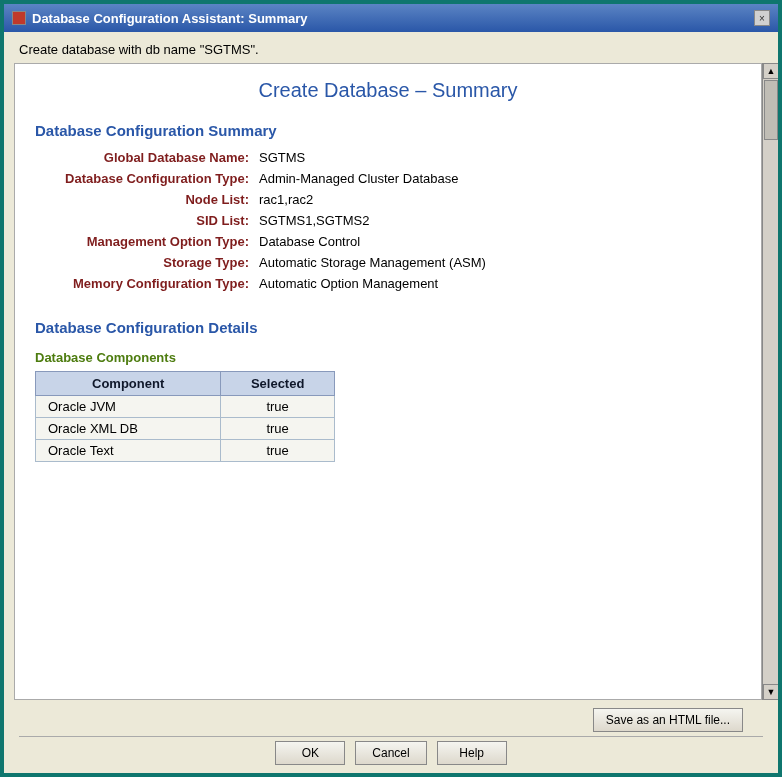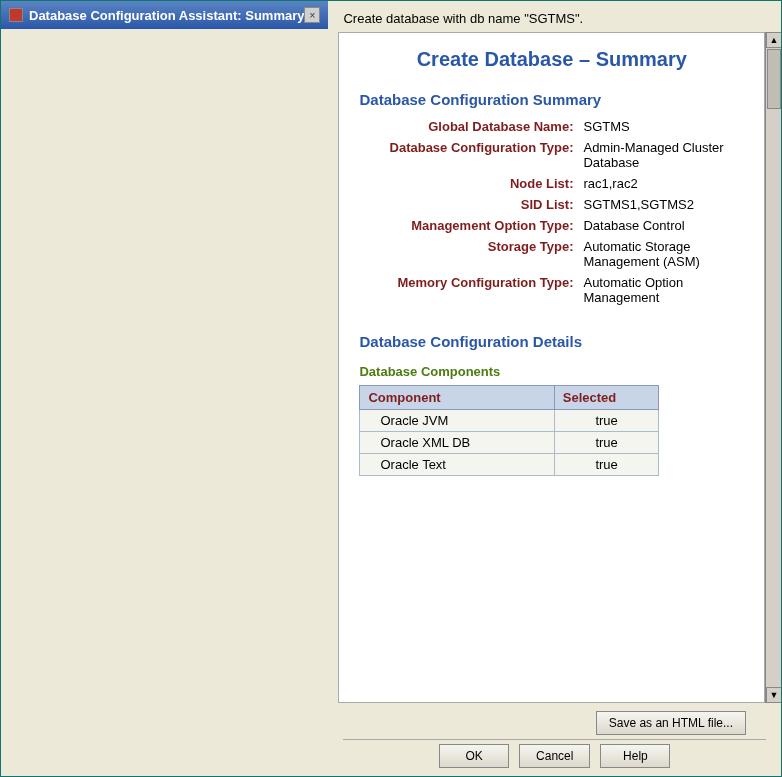--- a/index.html
+++ b/index.html
@@ -10,22 +10,22 @@
       background: #ece9d8;
       width: 782px;
       height: 777px;
       overflow: hidden;
     }
 
     .window {
       width: 782px;
       height: 777px;
       display: flex;
-      flex-direction: row;
-      border: 1px solid #0f766e;
+      flex-direction: column;
+      border: 4px solid #0f766e;
       background: #ece9d8;
     }
 
     .title-bar {
       background: linear-gradient(to bottom, #5b84c4 0%, #2a57a8 100%);
       color: white;
       padding: 4px 8px;
       display: flex;
       align-items: center;
       justify-content: space-between;
@@ -120,21 +120,21 @@
       height: 60px;
       background: #c0bdb5;
       border: 1px solid #888;
       margin: 1px auto;
     }
 
     .page-title {
       text-align: center;
       color: #2a57a8;
       font-size: 20px;
-      font-weight: bold;
+      font-weight: normal;
       padding: 15px 0 10px 0;
     }
 
     .section-title {
       color: #2a57a8;
       font-size: 15px;
       font-weight: bold;
       padding: 10px 0 8px 0;
     }
 
@@ -174,30 +174,30 @@
     }
 
     .components-table {
       border-collapse: collapse;
       width: 300px;
       margin-bottom: 10px;
     }
 
     .components-table th {
       background: #c8d4e8;
-      color: #7f1d1d;
+      color: #0f172a;
       font-weight: bold;
       border: 1px solid #8899bb;
       padding: 4px 8px;
-      text-align: left;
+      text-align: center;
     }
 
     .components-table td {
       border: 1px solid #aabbcc;
-      padding: 3px 20px;
+      padding: 3px 12px;
       background: #f5f5f0;
       color: #000;
     }
 
     .components-table td.selected-col {
       text-align: center;
     }
 
     .bottom-bar {
       background: #ece9d8;

